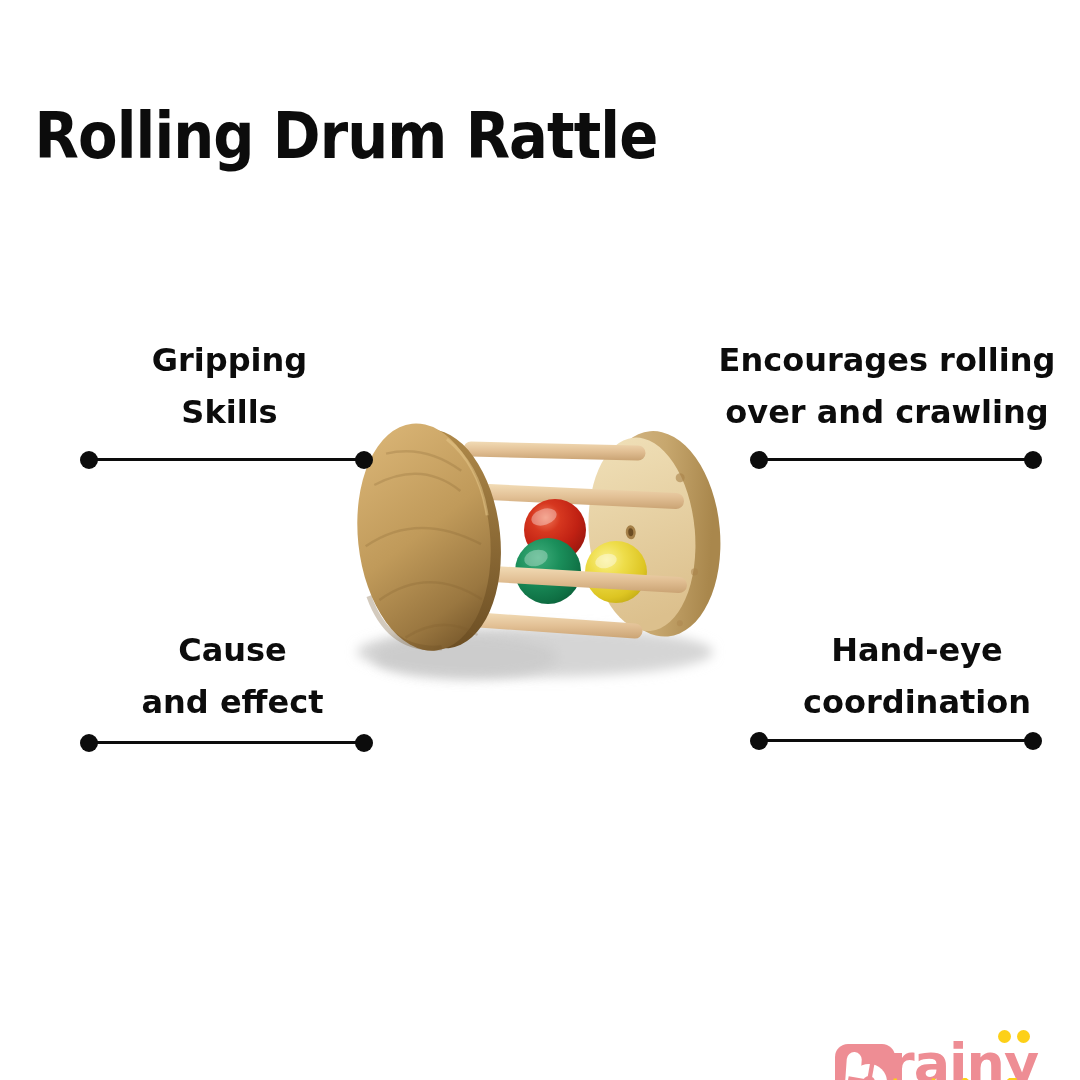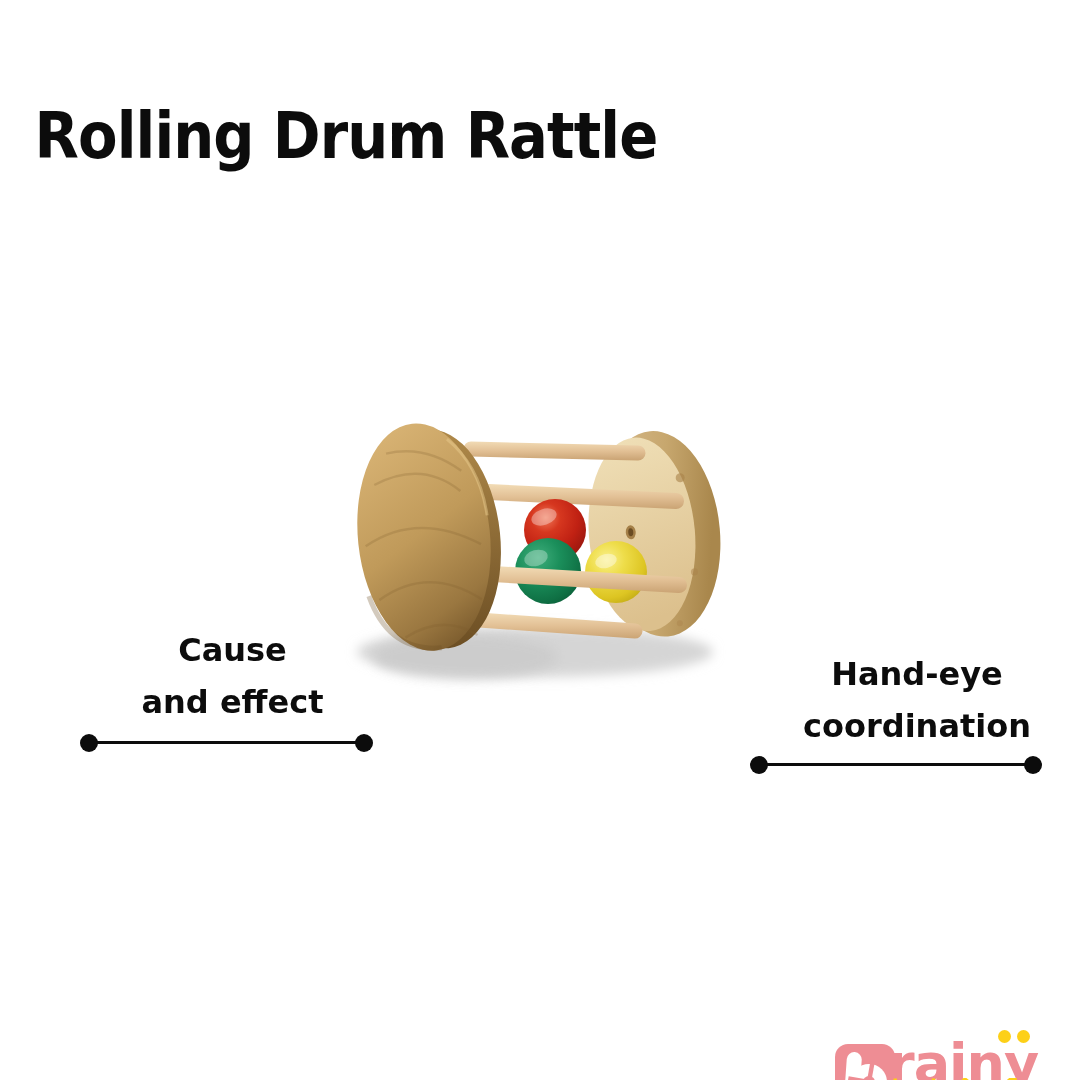--- a/index.html
+++ b/index.html
@@ -32,21 +32,21 @@
   .connector::after{right:-5px;}
   .f-tl{left:85px;top:334px;width:283px;height:130px;}
   .f-tl .connector{top:124px;}
   .f-tl .feature-text{--tx:3px;}
   .f-tr{left:755px;top:334px;width:282px;height:130px;}
   .f-tr .connector{top:124px;}
   .f-tr .feature-text{--tx:-9px;}
   .f-bl{left:85px;top:624px;width:283px;height:122px;}
   .f-bl .connector{top:117px;}
   .f-bl .feature-text{--tx:6px;}
-  .f-br{left:755px;top:624px;width:282px;height:122px;margin-top:24px;}
+  .f-br{left:755px;top:624px;width:282px;height:122px;}
   .f-br .connector{top:115px;}
   .f-br .feature-text{--tx:21px;}
   
   .product{position:absolute;left:335px;top:400px;width:410px;height:300px;}
   
   .logo{position:absolute;left:832px;top:1028px;width:235px;height:100px;}
   .logo-icon{position:absolute;left:3px;top:16px;}
   .logo-main{
     position:absolute;left:56px;top:8px;font-size:54px;line-height:56px;
     font-weight:bold;letter-spacing:-1px;color:var(--pink,#ee8d94);white-space:nowrap;
@@ -179,21 +179,35 @@
           <path d="M38,195 Q90,165 140,205"></path>
           <path d="M60,235 Q100,215 132,240"></path>
           <path d="M60,50 Q100,45 133,75"></path>
         </g>
         <path d="M28,190 Q42,248 95,249" fill="none" stroke="#6e4f26" stroke-width="5" opacity="0.3"></path>
         <path d="M122,42 Q152,72 154,122" fill="none" stroke="#e8c98c" stroke-width="3" opacity="0.5"></path>
       </g>
     </svg>
   </div>
 
-
+  <div class="feature f-tl">
+    <div class="feature-text">
+      <div>Gripping</div>
+      <div>Skills</div>
+    </div>
+    <div class="connector"></div>
+  </div>
+
+  <div class="feature f-tr">
+    <div class="feature-text">
+      <div>Encourages rolling</div>
+      <div>over and crawling</div>
+    </div>
+    <div class="connector"></div>
+  </div>
 
   <div class="feature f-bl">
     <div class="feature-text">
       <div>Cause</div>
       <div>and effect</div>
     </div>
     <div class="connector"></div>
   </div>
 
   <div class="feature f-br">

